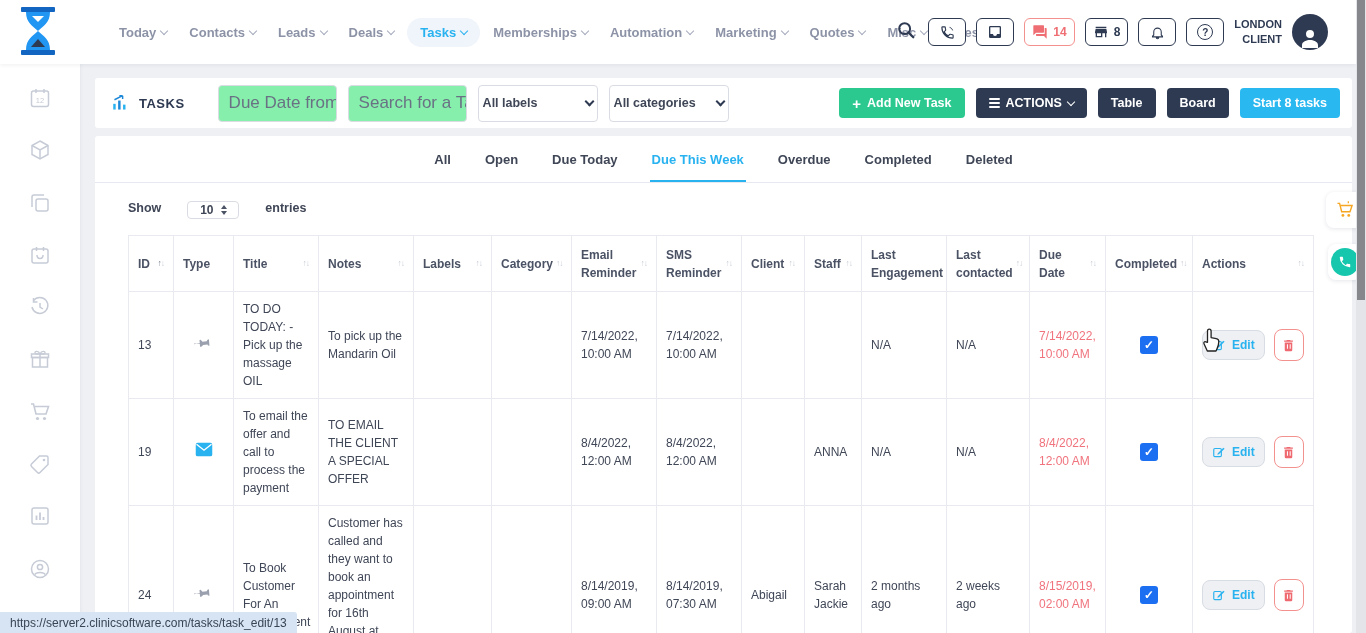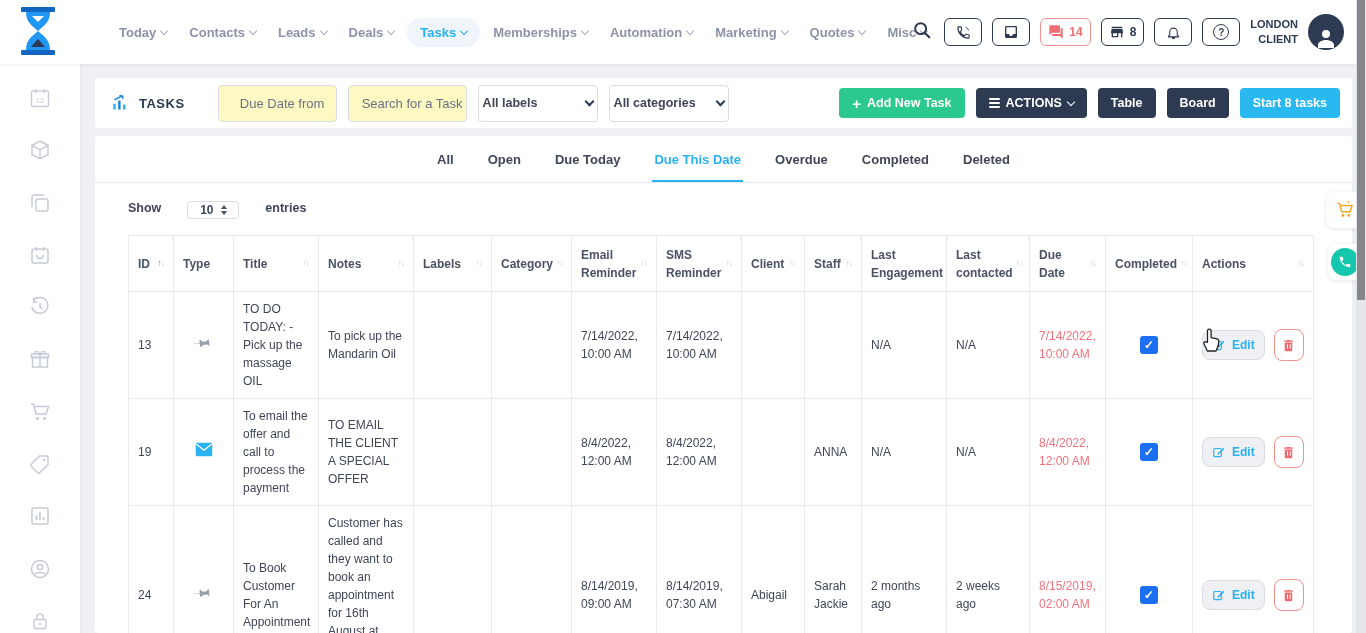--- a/index.html
+++ b/index.html
@@ -11,42 +11,42 @@
             box-shadow:0 1px 4px rgba(40,50,80,.08); z-index:5; display:flex; align-items:center; }
   .logo { position:absolute; left:18px; top:6px; }
   .nav { display:flex; align-items:center; gap:4px; margin-left:110px; }
   .nav-item { display:flex; align-items:center; gap:5px; padding:7px 9px; font-size:13px; font-weight:600;
               color:#8d93a7; cursor:pointer; white-space:nowrap; }
   .nav-item.active { background:#f0f4fb; color:#29b2f0; border-radius:17px; padding:7px 13px; }
   .chev { width:6px; height:6px; border-right:1.6px solid #a6abbd; border-bottom:1.6px solid #a6abbd;
           transform:rotate(45deg); margin-top:-3px; }
   .nav-item.active .chev { border-color:#29b2f0; }
 
-  .top-right { position:absolute; right:12px; top:0; height:64px; display:flex; align-items:center; gap:10px; }
+  .top-right { position:absolute; right:28px; top:0; height:64px; display:flex; align-items:center; gap:10px; }
   .tb-btn { height:28px; min-width:38px; border:1.6px solid #2e3a52; border-radius:6px; background:#fff;
             display:flex; align-items:center; justify-content:center; gap:5px; padding:0 7px; cursor:pointer; }
   .tb-btn.alert { border-color:#f3918f; }
   .tb-count { font-size:12px; font-weight:700; color:#2e3a52; }
   .tb-count.red { color:#ee6e73; }
   .user-name { font-size:11px; font-weight:700; color:#2e3a52; text-align:right; line-height:1.35; }
   .avatar { width:36px; height:36px; border-radius:50%; background:#2e3a52; display:flex; align-items:flex-end; justify-content:center; overflow:hidden; cursor:pointer; }
 
   
   .side { position:absolute; top:64px; left:0; width:80px; height:569px; background:#fff;
           box-shadow:1px 0 3px rgba(40,50,80,.05); display:flex; flex-direction:column; align-items:center;
           padding-top:22px; gap:28px; z-index:4; }
   .side-item { width:26px; height:26px; display:flex; align-items:center; justify-content:center; cursor:pointer; }
 
   
   .toolcard { position:absolute; left:95px; top:78px; width:1257px; height:50px; background:#fff;
               border-radius:3px; display:flex; align-items:center; padding:0 12px; gap:11px; z-index:3; }
   .tool-title { display:flex; align-items:center; gap:8px; font-size:13px; font-weight:700; letter-spacing:.5px;
                 color:#2e3a52; margin-right:22px; margin-left:4px; }
-  .f-input { height:37px; width:119px; border:1px solid #d9dce3; border-radius:4px; font-size:13px;
-             color:#6a7184; text-align:center; font-family:"Liberation Sans",sans-serif; background:#fef9c3;padding-left:10px; }
+  .f-input { height:37px; width:119px; border:1px solid #d9dce3; border-radius:4px; font-size:17px;
+             color:#6a7184; text-align:center; font-family:"Liberation Sans",sans-serif; background:#86efac;padding-left:10px; }
   .f-input::placeholder { color:#6a7184; opacity:1; }
   .f-select { height:37px; width:120px; border:1px solid #d9dce3; border-radius:4px; background:#fff;
               display:flex; align-items:center; justify-content:space-between; padding:0 4px; font-size:12.5px;
               font-weight:600; color:#3f4656; cursor:pointer; }
   .sel-caret { width:7px; height:7px; border-right:2px solid #2e3a52; border-bottom:2px solid #2e3a52;
                transform:rotate(45deg); margin-top:-4px; }
   .spacer { flex:1; }
   .btn { height:30px; border:none; border-radius:4px; font-size:12.5px; font-weight:700; color:#fff;
          display:flex; align-items:center; justify-content:center; gap:6px; padding:0 13px; cursor:pointer;
          font-family:"Liberation Sans",sans-serif; white-space:nowrap; }
@@ -344,21 +344,21 @@
     <button class="btn btn-sky">
         <span>Start 8 tasks</span>
       </button>
   </div>
 
   <div class="panel">
     <div class="tabs">
       <div class="tab">All</div>
       <div class="tab">Open</div>
       <div class="tab">Due Today</div>
-      <div class="tab active">Due This Date</div>
+      <div class="tab active">Due This Week</div>
       <div class="tab">Overdue</div>
       <div class="tab">Completed</div>
       <div class="tab">Deleted</div>
     </div>
 
     <div class="entries">
       <span>Show</span>
       <div class="psize">
         <span>10</span>
         <span class="spin">
@@ -622,20 +622,23 @@
       <svg width="14" height="14" viewBox="0 0 24 24">
           <path d="M6.62 10.79a15.05 15.05 0 006.59 6.59l2.2-2.2a1 1 0 011.01-.24c1.12.37 2.33.57 3.56.57a1 1 0 011 1V20a1 1 0 01-1 1A17 17 0 013 4a1 1 0 011-1h3.5a1 1 0 011 1c0 1.23.2 2.44.57 3.56a1 1 0 01-.24 1.01z" fill="#ffffff"></path>
         </svg>
     </div>
   </div>
 
   <div class="scrollbar">
     <div class="thumb"></div>
   </div>
 
+  <div class="status-tip">
+    <span>https://server2.clinicsoftware.com/tasks/task_edit/13</span>
+  </div>
 
   <div class="cursor">
     <svg width="22" height="26" viewBox="0 0 22 26">
         <path d="M8.3 25 L5 17.8 C4.4 16.5 5.4 15.4 6.7 15.8 L8.5 16.4 V5.2 C8.5 4 9.3 3.2 10.3 3.2 C11.3 3.2 12.1 4 12.1 5.2 V11.6 L17.2 12.6 C18.8 12.9 19.9 14.3 19.8 15.9 C19.7 17.8 19 20.7 18.1 22.6 L17 25 Z" fill="#ffffff" stroke="#222222" stroke-width="1.3" stroke-linejoin="round"></path>
       </svg>
   </div>
 
 </div>
 
 </body></html>

